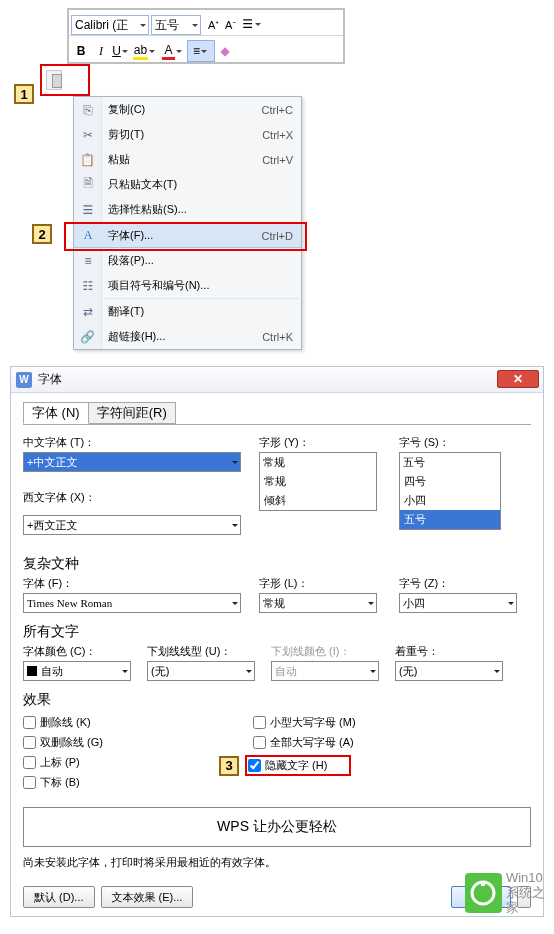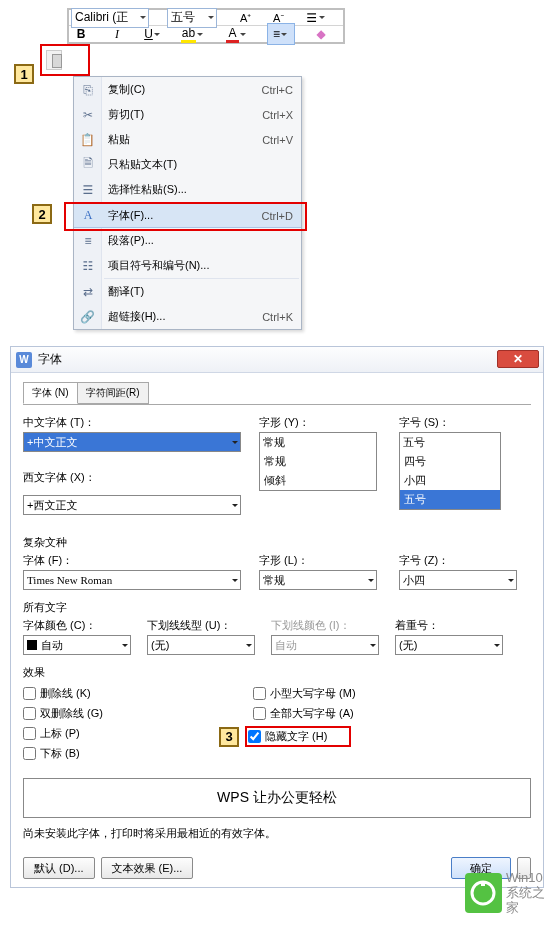--- a/index.html
+++ b/index.html
@@ -1,20 +1,20 @@
 <!DOCTYPE html>
 <html><head>
 <meta charset="utf-8">
 <style>
 * { box-sizing: border-box; margin: 0; padding: 0; }
 body { font-family: "Microsoft YaHei", Tahoma, sans-serif; font-size: 12px; background: #fff; width: 554px; }
 
 
 .toolbar-wrap { border: 2px solid #bfbfbf; width: 278px; margin-left: 67px; margin-top: 8px; }
-.toolbar-row { display: flex; align-items: center; height: 16px; border-bottom: 1px solid #d4d4d4; padding: 0 2px; gap: 16px; }
+.toolbar-row { display: flex; align-items: flex-end; height: 26px; border-bottom: 1px solid #d4d4d4; padding: 0 2px; gap: 0; }
 .toolbar-row:last-child { border-bottom: none; }
 .fontname { border: 1px solid #9cb6d9; height: 20px; width: 78px; display: flex; align-items: center; padding-left: 3px; margin-right: 2px; background: #fff; }
 .fontsize { border: 1px solid #9cb6d9; height: 20px; width: 50px; display: flex; align-items: center; padding-left: 3px; margin-right: 4px; background: #fff; }
 .fn-caret { margin-left: auto; margin-right: 2px; width: 0; height: 0; border-left: 3px solid transparent; border-right: 3px solid transparent; border-top: 3px solid #444; }
 .tb-btn { display: flex; align-items: center; justify-content: center; height: 22px; }
 .tb-sep { margin: 0 3px; }
 
 
 .marker-area { position: relative; height: 30px; margin-top: 2px; }
 .red-box-1 { position: absolute; left: 40px; top: -2px; width: 50px; height: 32px; border: 2px solid #e30000; }
@@ -37,34 +37,34 @@
 
 
 .dialog { margin-left: 10px; margin-top: 16px; width: 534px; border: 1px solid #b9c5d9; background: #fff; }
 .titlebar { height: 26px; display: flex; align-items: center; background: linear-gradient(#fdfdfe, #eef1f6); border-bottom: 1px solid #cfd7e5; padding-left: 5px; }
 .title-icon { width: 16px; height: 16px; background: #5a8ad9; display: flex; align-items: center; justify-content: center; color: #fff; font-size: 10px; font-weight: bold; border-radius: 2px; }
 .title-text { margin-left: 6px; font-size: 12px; }
 .close-btn { margin-left: auto; width: 42px; height: 18px; background: #d94c3f; border: 1px solid #a03028; border-radius: 2px; display: flex; align-items: center; justify-content: center; color: #fff; margin-right: 4px; margin-top: -2px; font-weight: bold; }
 
 .dlg-body { padding: 10px 12px 8px; }
 .tabs { display: flex; height: 22px; align-items: flex-end; border-bottom: 1px solid #a8a8a8; }
-.tab { border: 1px solid #a8a8a8; height: 22px; padding: 0 8px; display: flex; align-items: center; font-size: 10px; background: #f1f1f1; margin-right: -1px; }
+.tab { border: 1px solid #a8a8a8; height: 22px; padding: 0 8px; display: flex; align-items: center; font-size: 13px; background: #f1f1f1; margin-right: -1px; }
 .tab.active { background: #fff; border-bottom: 1px solid #fff; position: relative; z-index: 1; }
 
 .row { display: flex; margin-top: 10px; gap: 8px; }
 .field-col { display: flex; flex-direction: column; }
 .lbl { font-size: 11px; margin-bottom: 2px; }
 .combo { height: 20px; border: 1px solid #888; display: flex; align-items: center; padding-left: 3px; font-size: 11px; background: #fff; position: relative; }
 .combo .fn-caret { border-top-color: #222; }
 .combo.sel { background: #3a76d6; color: #fff; }
 .listbox { border: 1px solid #888; border-top: none; font-size: 11px; background: #fff; }
 .listbox div { padding: 2px 4px; }
 .listbox div.hl { background: #3a76d6; color: #fff; }
 .plain-sec { margin-top: 10px; }
-.plain-sec .sec-title { font-size: 11px; margin-bottom: 3px; }
+.plain-sec .sec-title { font-size: 14px; margin-bottom: 3px; }
 
 .cb-row { display: flex; margin-top: 6px; }
 .cb { display: flex; align-items: center; font-size: 11px; margin-bottom: 5px; }
 .cb input { margin-right: 4px; }
 
 .marker-3 { width: 20px; height: 20px; border: 2px solid #8b6914; background: #ffe89e; display: inline-flex; align-items: center; justify-content: center; font-weight: bold; font-size: 13px; margin-right: 6px; }
 .red-box-3 { border: 2px solid #e30000; padding: 1px 22px 1px 1px; display: inline-flex; align-items: center; }
 
 .preview-box { border: 1px solid #888; height: 40px; display: flex; align-items: center; justify-content: center; font-size: 14px; margin-top: 12px; }
 .preview-note { font-size: 11px; margin-top: 8px; }

